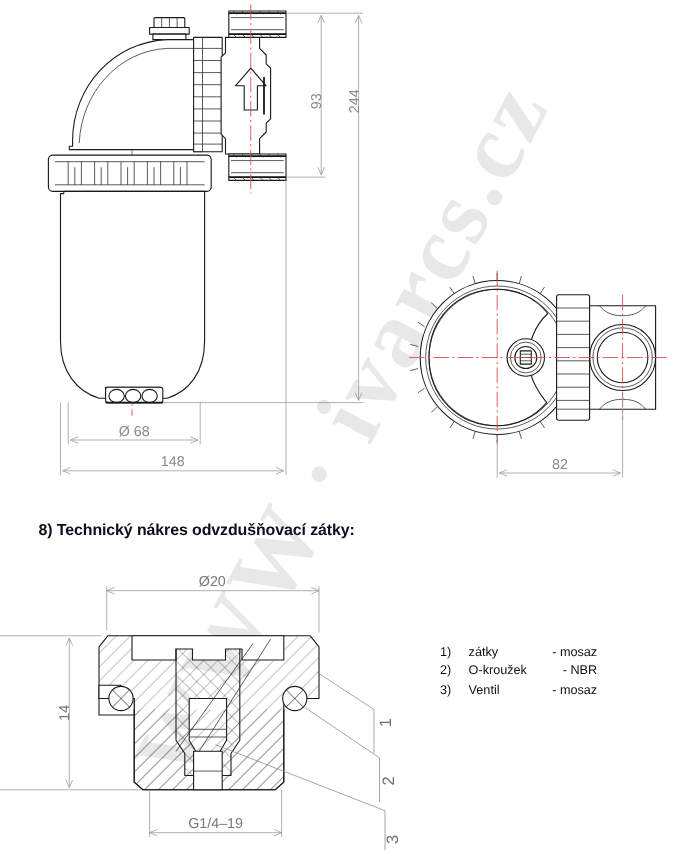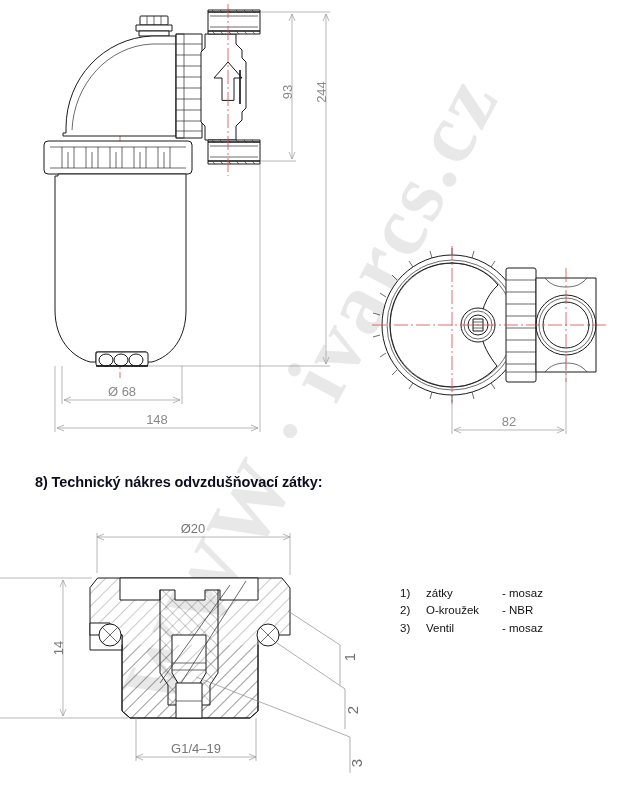--- a/index.html
+++ b/index.html
@@ -67,21 +67,21 @@
   .legend table {
     border-collapse: collapse;
   }
   .legend td {
     padding: 0 0 3px 0;
     white-space: nowrap;
     line-height: 1.25;
   }
   .legend td.num { width: 22px; }
   .legend td.part { width: 74px; padding-left: 4px;}
-  .legend td.mat { padding-left: 2px; }
+  .legend td.mat { padding-left: 2px; text-align: right; }
 
   
   .ol { fill: none; stroke: #1a1a1a; stroke-width: 1; stroke-linejoin: round; stroke-linecap: round; }
   .ol-thin { fill: none; stroke: #2b2b2b; stroke-width: 0.7; }
   .ol-thick { fill: none; stroke: #111; stroke-width: 1.6; }
   .fillw { fill: #ffffff; stroke: #1a1a1a; stroke-width: 1; stroke-linejoin: round; }
   .dim { fill: none; stroke: #9a9a9a; stroke-width: 0.7; }
   .dimtext { fill: #8a8a8a; font-family: "Liberation Sans", sans-serif; font-size: 13px; }
   .dimtext-dk { fill: #777; font-family: "Liberation Sans", sans-serif; font-size: 13px; }
   .center { fill: none; stroke: #d94a4a; stroke-width: 0.8; stroke-dasharray: 14 3 2 3; }

